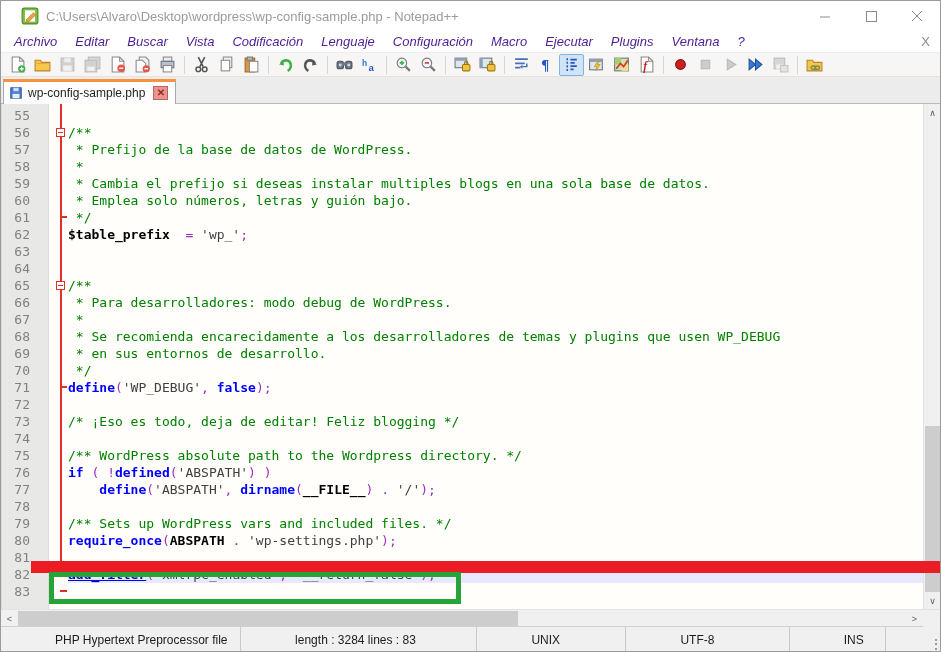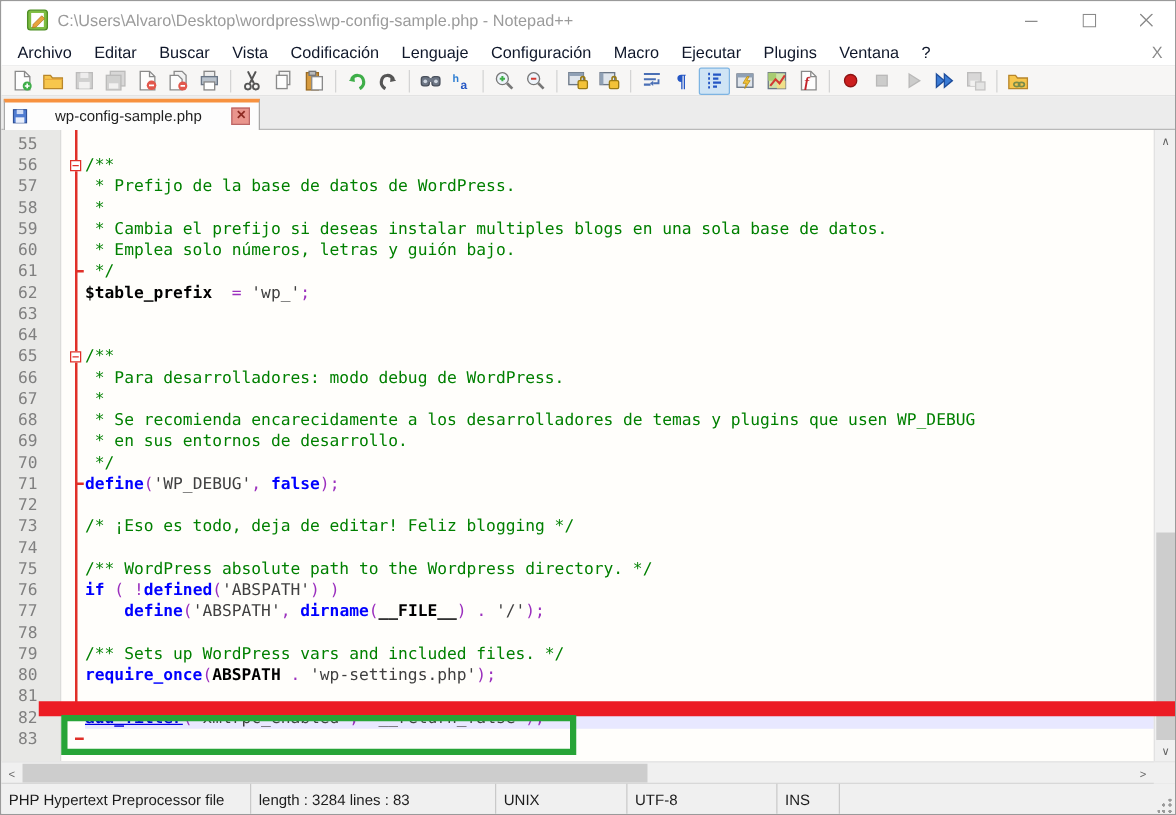--- a/index.html
+++ b/index.html
@@ -9,35 +9,35 @@
   
   .titlebar { height:30px; display:flex; align-items:center; background:#ffffff; padding-left:20px; }
   .titlebar .app-icon { width:18px; height:18px; margin-right:7px; flex:0 0 auto; }
   .titlebar .title { font-size:13px; color:#9b9b9b; white-space:nowrap; flex:1 1 auto; }
   .win-controls { display:flex; height:30px; }
   .win-btn { width:46px; height:30px; display:flex; align-items:center; justify-content:center; color:#8a8a8a; font-size:13px; }
   .win-btn svg { display:block; }
 
   
   .menubar { height:22px; display:flex; align-items:center; background:#ffffff; padding-left:4px; border-bottom:1px solid #eee; }
-  .menu-item { font-size:13px; color:#0f172a; padding:2px 9px; white-space:nowrap; }
+  .menu-item { font-size:13px; color:#4c1d95; padding:2px 9px; white-space:nowrap;font-style:italic; }
   .menu-close { margin-left:auto; margin-right:10px; color:#8a8a8a; font-size:13px; }
 
   
   .toolbar { height:24px; display:flex; align-items:center; background:#f7f6f5; border-bottom:1px solid #e3e3e3; padding-left:4px; }
   .tb-group { display:flex; align-items:center; }
   .tb-sep { width:1px; height:18px; background:#d4d4d4; margin:0 4px; }
   .tbicon { width:25px; height:22px; display:flex; align-items:center; justify-content:center; border:1px solid transparent; border-radius:2px; }
   .tbicon svg { width:17px; height:17px; display:block; }
   .tbicon.active { background:#cfe4f5; border-color:#7eb4e2; }
   .tbicon.disabled { opacity:.45; filter:grayscale(1); }
 
   
   .tabbar { height:27px; background:#ececec; display:flex; align-items:flex-end; border-bottom:1px solid #b9b9b9; padding-left:2px; }
-  .tab { height:25px; background:#fdfdfd; border:1px solid #a9a9a9; border-bottom:none; border-top:3px solid #f79240; display:flex; align-items:center; padding:0 7px 0 5px; position:relative; top:1px;gap:16px; }
+  .tab { height:25px; background:#fdfdfd; border:1px solid #a9a9a9; border-bottom:none; border-top:3px solid #f79240; display:flex; align-items:center; padding:0 7px 0 5px; position:relative; top:1px; }
   .tab .tab-label { font-size:12px; color:#1f1f1f; margin:0 8px 0 5px; white-space:nowrap; }
   .tab-close { width:15px; height:14px; background:#e9958d; border:1px solid #b66; display:flex; align-items:center; justify-content:center; color:#8d2a22; font-size:10px; font-weight:bold; line-height:1; }
 
   
   .editor { position:relative; height:505px; background:#fffefb; display:flex; overflow:hidden; border-left:1px solid #d9d9d9; }
   .gutter { width:46px; background:#e8e8e6; color:#808080; font-family:"DejaVu Sans Mono", monospace; font-size:13px; text-align:right; padding:3px 18px 0 4px; flex:0 0 auto; }
   .gutter .ln { height:17px; line-height:17px; }
   .bookmark-margin { width:8px; background:#fffefb; flex:0 0 auto; border-left:1px solid #dcdcda; }
   .fold-margin { width:12px; position:relative; flex:0 0 auto; background:#fffefb; }
   .fold-vline { position:absolute; left:4px; top:0; width:2px; height:458px; background:#e03028; }
@@ -59,21 +59,21 @@
   .vthumb { position:absolute; left:1px; width:15px; top:322px; height:166px; background:#cdcdcd; }
   .scroll-arrow { position:absolute; left:0; width:17px; height:17px; display:flex; align-items:center; justify-content:center; color:#5f5f5f; font-size:9px; }
   .hscroll { height:17px; background:#f0f0f0; border-top:1px solid #e2e2e2; position:relative; }
   .hthumb { position:absolute; top:1px; left:17px; width:500px; height:15px; background:#cdcdcd; }
   .hscroll .arr-left { left:0; top:0; }
   .hscroll .arr-right { left:auto; right:17px; top:0; position:absolute; width:17px; height:17px; display:flex; align-items:center; justify-content:center; color:#5f5f5f; font-size:9px; }
   .hcorner { position:absolute; right:0; top:0; width:17px; height:17px; background:#f0f0f0; }
 
   
   .statusbar { height:27px; background:#f0f0f0; border-top:1px solid #d0d0d0; display:flex; align-items:stretch; font-size:12px; color:#1c1c1c; }
-  .sb-seg { display:flex; align-items:center; padding-left:6px; border-right:1px solid #c9c9c9; white-space:nowrap; overflow:hidden; }
+  .sb-seg { display:flex; align-items:center; padding-left:6px; border-right:1px solid #c9c9c9; white-space:nowrap; overflow:hidden;margin-left:48px; }
   .sb-grip { flex:1 1 auto; border-right:none; position:relative; }
   .grip-dots { position:absolute; right:2px; bottom:2px; width:12px; height:12px;
     background:
       radial-gradient(circle at 10px 10px, #9a9a9a 1.2px, transparent 1.4px),
       radial-gradient(circle at 10px 5px,  #9a9a9a 1.2px, transparent 1.4px),
       radial-gradient(circle at 5px 10px,  #9a9a9a 1.2px, transparent 1.4px),
       radial-gradient(circle at 10px 1px,  #9a9a9a 1.2px, transparent 1.4px),
       radial-gradient(circle at 1px 10px,  #9a9a9a 1.2px, transparent 1.4px),
       radial-gradient(circle at 5px 5px,   #9a9a9a 1.2px, transparent 1.4px);
   }

